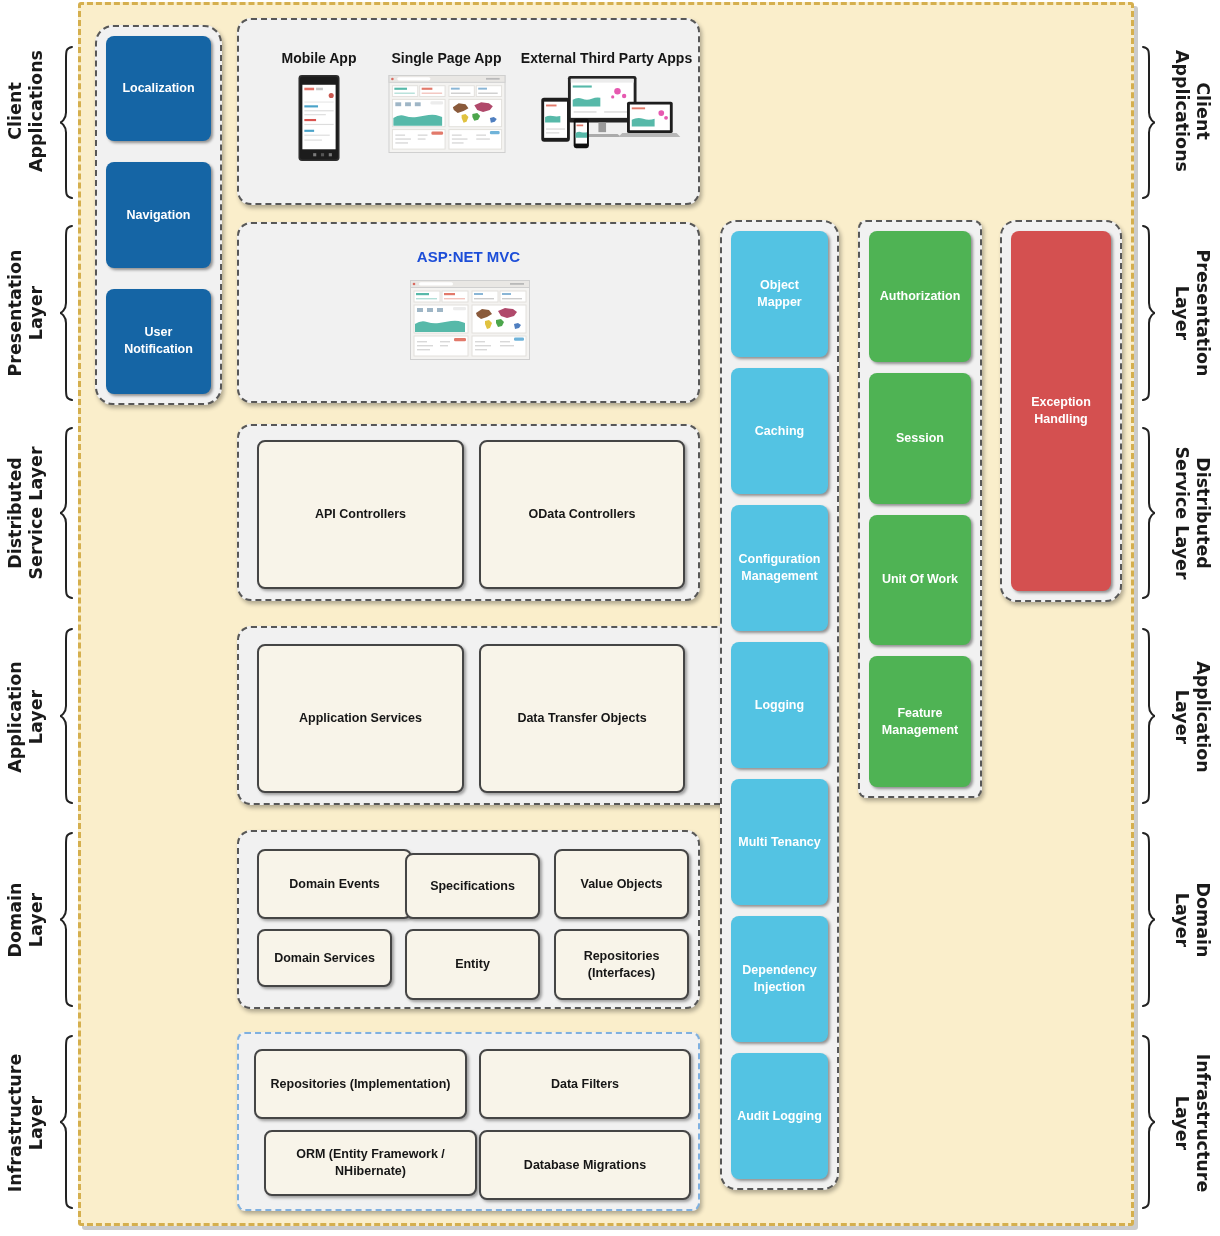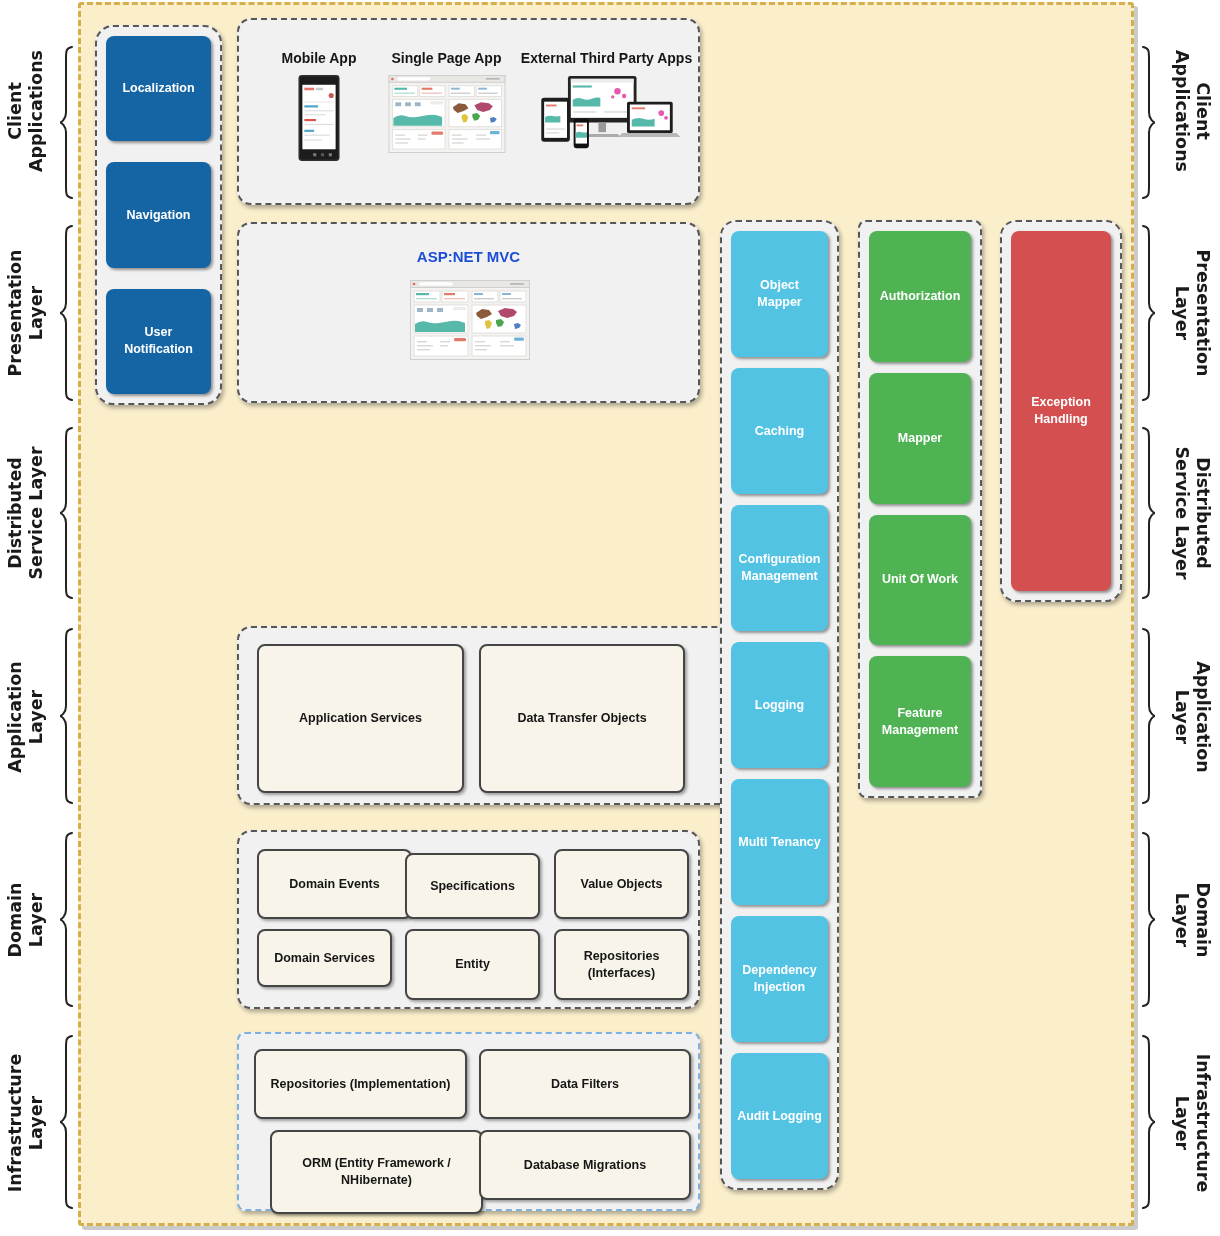--- a/index.html
+++ b/index.html
@@ -281,55 +281,59 @@
           <rect x="65" y="61" width="10" height="1.4"></rect>
             <rect x="65" y="65" width="16" height="1.4"></rect>
             <rect x="65" y="69" width="12" height="1.4"></rect>
           <rect x="90" y="61" width="10" height="1.4"></rect>
             <rect x="90" y="65" width="14" height="1.4"></rect>
         </g>
       </svg>
     </div>
   </div>
 
+  <div class="panel" style="left:237px;top:424px;width:463px;height:177px">
+    <div class="cream" style="left:18px;top:14px;width:207px;height:149px">API Controllers</div>
+    <div class="cream" style="left:240px;top:14px;width:206px;height:149px">OData Controllers</div>
+  </div>
 
   <div class="panel" style="left:237px;top:626px;width:507px;height:179px">
     <div class="cream" style="left:18px;top:16px;width:207px;height:149px">Application Services</div>
     <div class="cream" style="left:240px;top:16px;width:206px;height:149px">Data Transfer Objects</div>
   </div>
 
   <div class="panel" style="left:237px;top:830px;width:463px;height:179px">
     <div class="cream" style="left:18px;top:17px;width:155px;height:70px">Domain Events</div>
     <div class="cream" style="left:166px;top:21px;width:135px;height:66px">Specifications</div>
     <div class="cream" style="left:315px;top:17px;width:135px;height:70px">Value Objects</div>
     <div class="cream" style="left:18px;top:97px;width:135px;height:58px">Domain Services</div>
     <div class="cream" style="left:166px;top:97px;width:135px;height:71px">Entity</div>
     <div class="cream" style="left:315px;top:97px;width:135px;height:71px">Repositories (Interfaces)</div>
   </div>
 
   <div class="panel infra" style="left:237px;top:1032px;width:463px;height:179px;border-radius:8px">
     <div class="cream" style="left:15px;top:15px;width:213px;height:70px">Repositories (Implementation)</div>
     <div class="cream" style="left:240px;top:15px;width:212px;height:70px">Data Filters</div>
-    <div class="cream" style="left:31px;top:96px;width:213px;height:84px">ORM (Entity Framework / NHibernate)</div>
+    <div class="cream" style="left:25px;top:96px;width:213px;height:66px">ORM (Entity Framework / NHibernate)</div>
     <div class="cream" style="left:240px;top:96px;width:212px;height:70px">Database Migrations</div>
   </div>
 
   <div class="panel vstack" style="left:720px;top:220px;width:119px;height:970px;border-radius:16px">
     <div class="colbox cyan">Object Mapper</div>
     <div class="colbox cyan">Caching</div>
     <div class="colbox cyan">Configuration Management</div>
     <div class="colbox cyan">Logging</div>
     <div class="colbox cyan">Multi Tenancy</div>
     <div class="colbox cyan">Dependency Injection</div>
     <div class="colbox cyan">Audit Logging</div>
   </div>
 
   <div class="panel vstack" style="left:858px;top:220px;width:124px;height:578px;border-radius:8px">
     <div class="colbox green">Authorization</div>
-    <div class="colbox green">Mapper</div>
+    <div class="colbox green">Session</div>
     <div class="colbox green">Unit Of Work</div>
     <div class="colbox green">Feature Management</div>
   </div>
 
   <div class="panel vstack" style="left:1000px;top:220px;width:122px;height:382px;border-radius:16px">
     <div class="colbox red">Exception Handling</div>
   </div>
 </div>
 
 </body></html>

